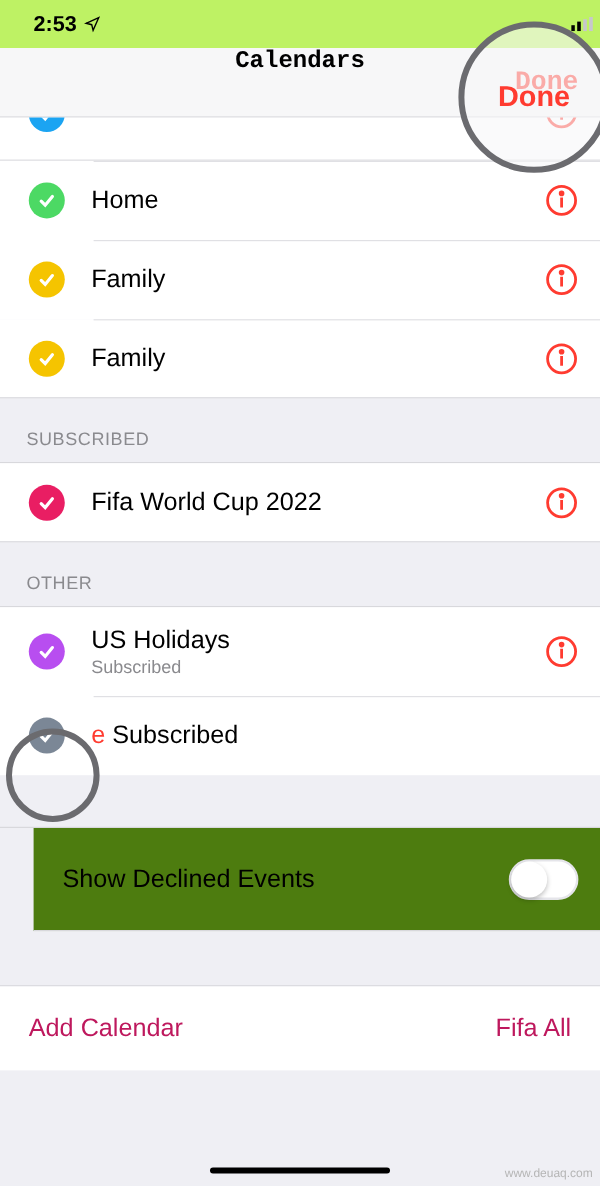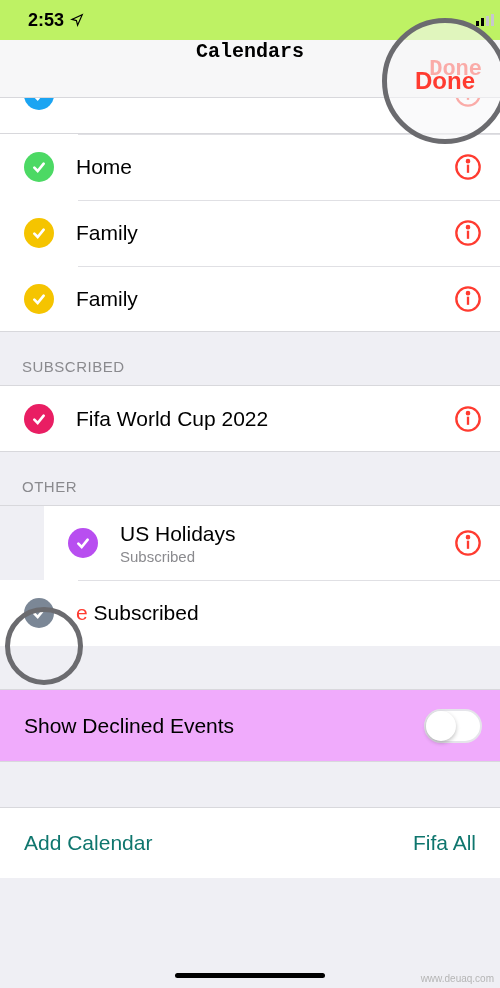--- a/index.html
+++ b/index.html
@@ -76,39 +76,40 @@
     padding: 26px 22px 10px 22px;
     font-size: 15px;
     letter-spacing: 0.5px;
     color: #8a8a8e;
     background: #efeff4;
     border-bottom: 1px solid #d8d8dc;
   }
   .group-bot { border-bottom: 1px solid #d8d8dc; }
   .spacer { height: 44px; background:#efeff4; border-top:1px solid #d8d8dc; border-bottom:1px solid #d8d8dc;}
   .declined-row {
-    background:#f0abfc; height:72px; display:flex; align-items:center;
+    background:#4d7c0f; height:86px; display:flex; align-items:center;
     justify-content:space-between; padding:0 18px 0 24px;
     border-bottom:1px solid #d8d8dc;
+    margin-left:28px;
   }
   .declined-label { font-size:21px; }
   .switch {
     width:58px; height:34px; border-radius:17px; background:#fff;
     border:2px solid #e5e5ea; position:relative;
   }
   .switch-knob {
     width:30px; height:30px; border-radius:50%; background:#fff;
     box-shadow:0 2px 4px rgba(0,0,0,0.25); position:absolute; left:0; top:0;
   }
   .footer-spacer { height:46px; background:#efeff4; border-bottom:1px solid #d8d8dc;}
   .footer {
     background:#fff; height:70px; display:flex; align-items:center;
     justify-content:space-between; padding:0 24px;
   }
-  .footer-link { color:#0f766e; font-size:21px; }
+  .footer-link { color:#be185d; font-size:21px; }
   .home-indicator {
     position:absolute; bottom:10px; left:50%; transform:translateX(-50%);
     width:150px; height:5px; background:#000; border-radius:3px;
   }
   .highlight-ring {
     position:absolute; border:5px solid #6b6b6f; border-radius:50%;
     pointer-events:none; z-index:10;
   }
   .ring-done { width:126px; height:126px; top:18px; right:-8px; background:rgba(247,247,248,0.6);}
   .ring-done-inner {
@@ -226,21 +227,21 @@
       </div>
     <span class="info-btn"><svg viewBox="0 0 24 24" fill="none" stroke="#ff3b30" stroke-width="2">
           <circle cx="12" cy="12" r="10"></circle>
           <line x1="12" y1="10" x2="12" y2="17"></line>
           <circle cx="12" cy="7" r="1" fill="#ff3b30"></circle>
         </svg></span>
   </div>
 
   <div class="section-header">OTHER</div>
 
-  <div class="row" style="min-height:74px;margin-left:44px;">
+  <div class="row" style="min-height:74px;">
     <span class="check-circle" style="background:#b84ef0">
       <svg viewBox="0 0 24 24" fill="none" stroke="#fff" stroke-width="4" stroke-linecap="round">
           <polyline points="5 13 10 18 19 7"></polyline>
         </svg>
     </span>
     <div class="row-text">
       <span class="row-label">US Holidays</span>
       <span class="row-sub">Subscribed</span>
     </div>
     <span class="info-btn"><svg viewBox="0 0 24 24" fill="none" stroke="#ff3b30" stroke-width="2">

